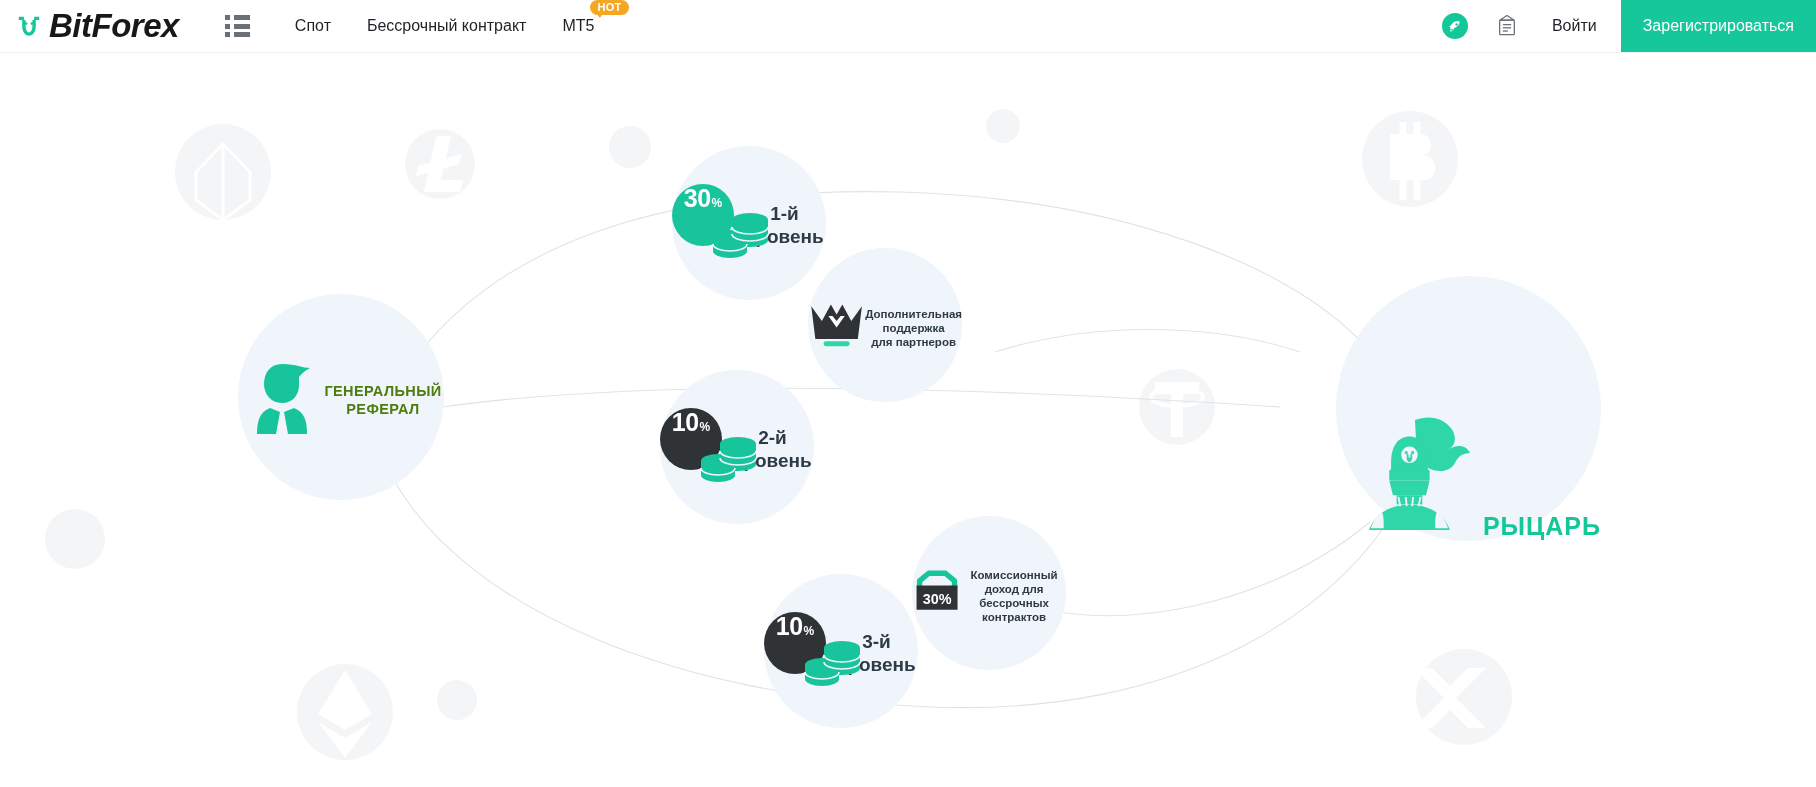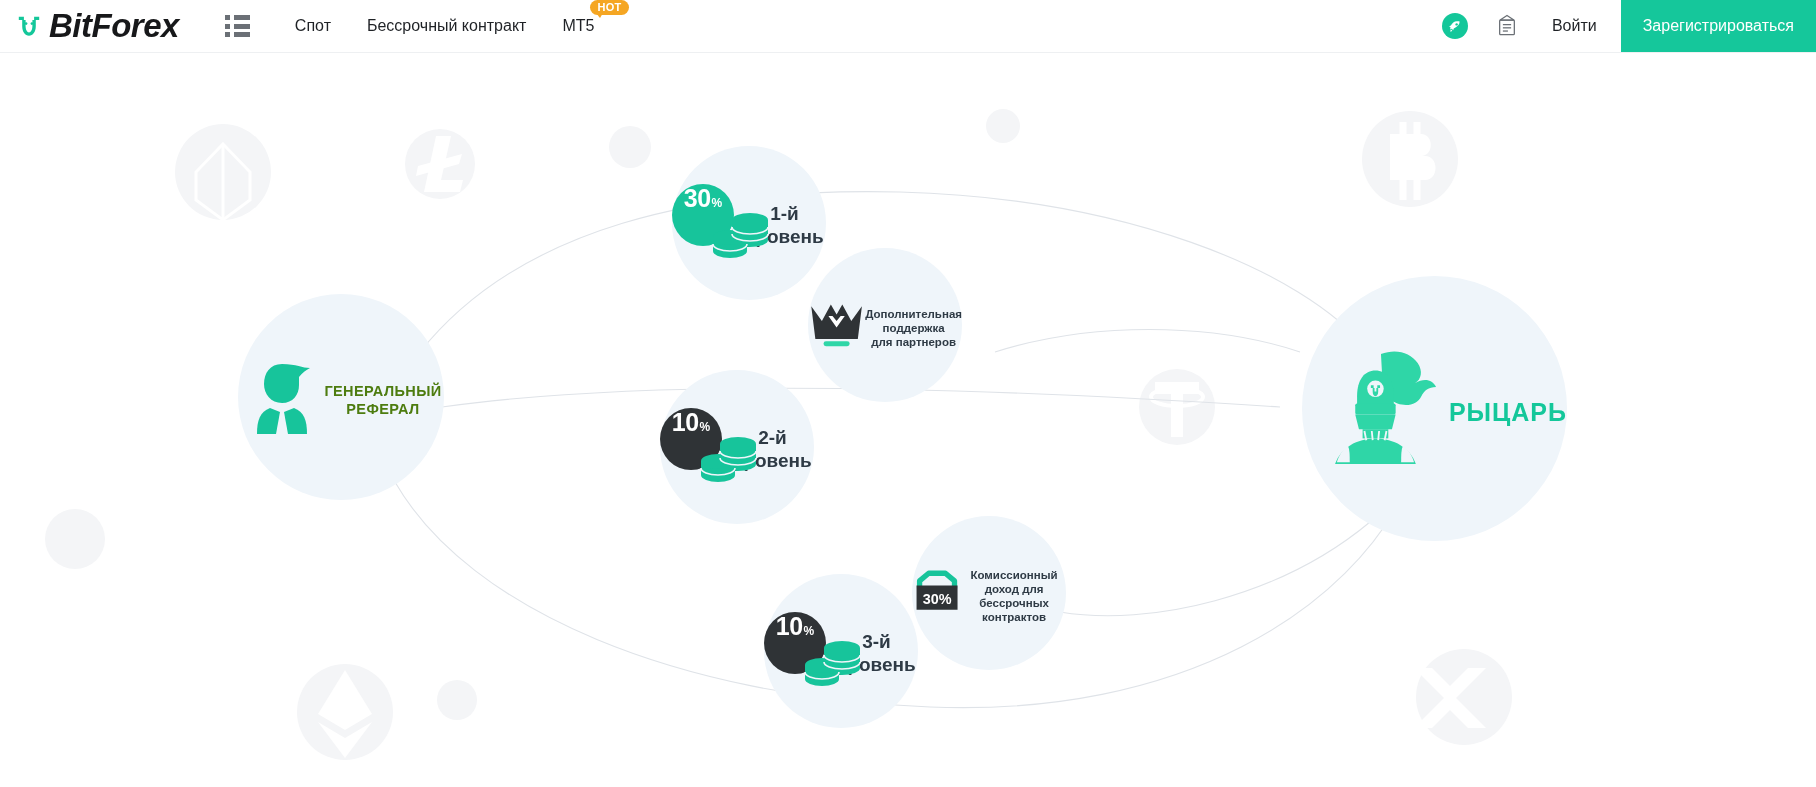--- a/index.html
+++ b/index.html
@@ -163,22 +163,22 @@
   }
   #node-general .node-label {
     color: #4d7c0f;
     font-size: 14.5px;
     letter-spacing: 0.4px;
     margin-top: 7px;
   }
 
   
   #node-knight {
-    left: 1302px; top: 224px;
-    width: 265px; height: 265px;
+    left: 1336px; top: 224px;
+    width: 265px; height: 265px; align-items: flex-end;
   }
   #node-knight .node-label {
     color: #14c79a;
     font-size: 25px;
     letter-spacing: 1px;
     margin-top: 8px;
   }
 
   
   .level-node { width: 154px; height: 154px; }

